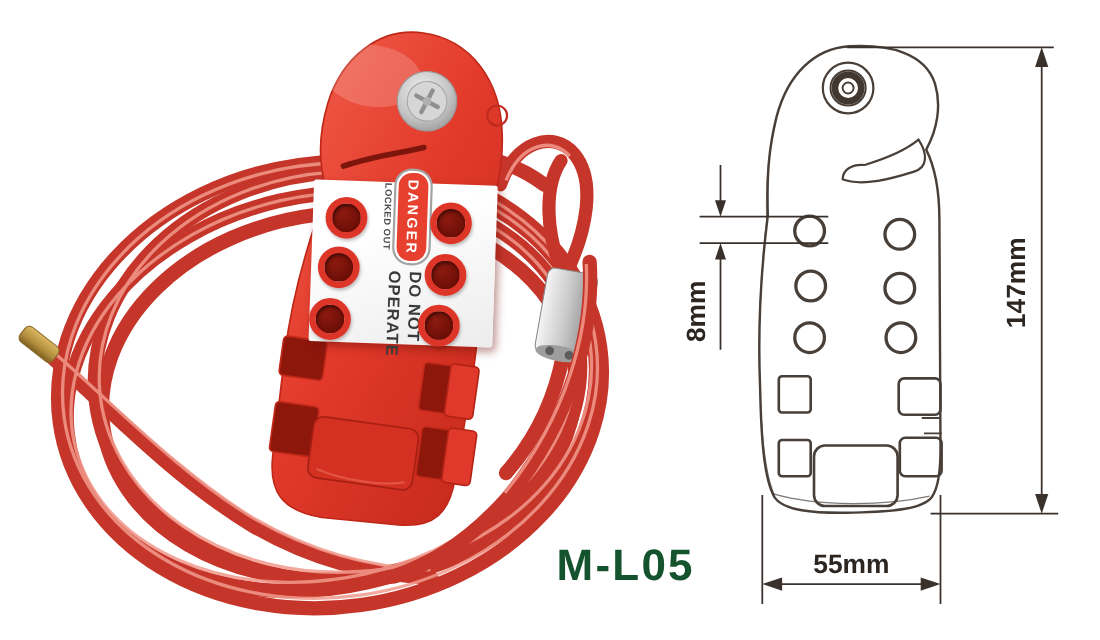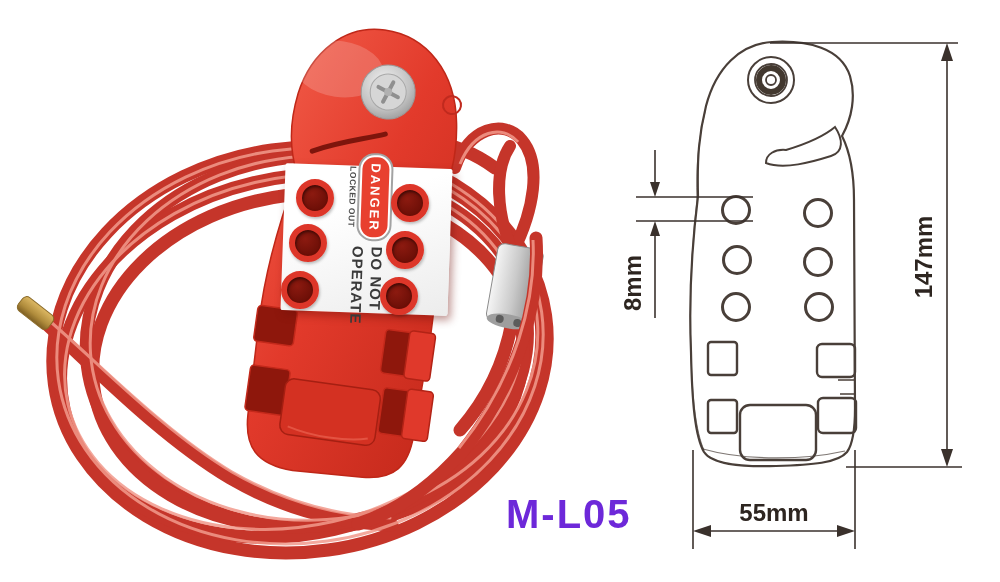--- a/index.html
+++ b/index.html
@@ -41,21 +41,21 @@
   .hole{
     position:absolute;width:26px;height:26px;border-radius:50%;
     border:6px solid #dd3629;
     background:radial-gradient(circle at 40% 35%, #8c1a10 0%, #6d0f07 70%);
     box-shadow:1px 2px 3px rgba(0,0,0,.25), inset 1px 2px 3px rgba(0,0,0,.5);
   }
 
   
   .model{
     position:absolute;left:506px;top:492px;
-    font-size:40px;font-weight:700;color:#6d28d9;letter-spacing:2px;
+    font-size:40px;font-weight:700;color:#14532d;letter-spacing:2px;
   }
 
   
   .dim-text{
     font-family:"Liberation Sans",sans-serif;
     font-size:24px;font-weight:700;fill:#2d2520;
   }
 </style>
 </head>
 <body>

